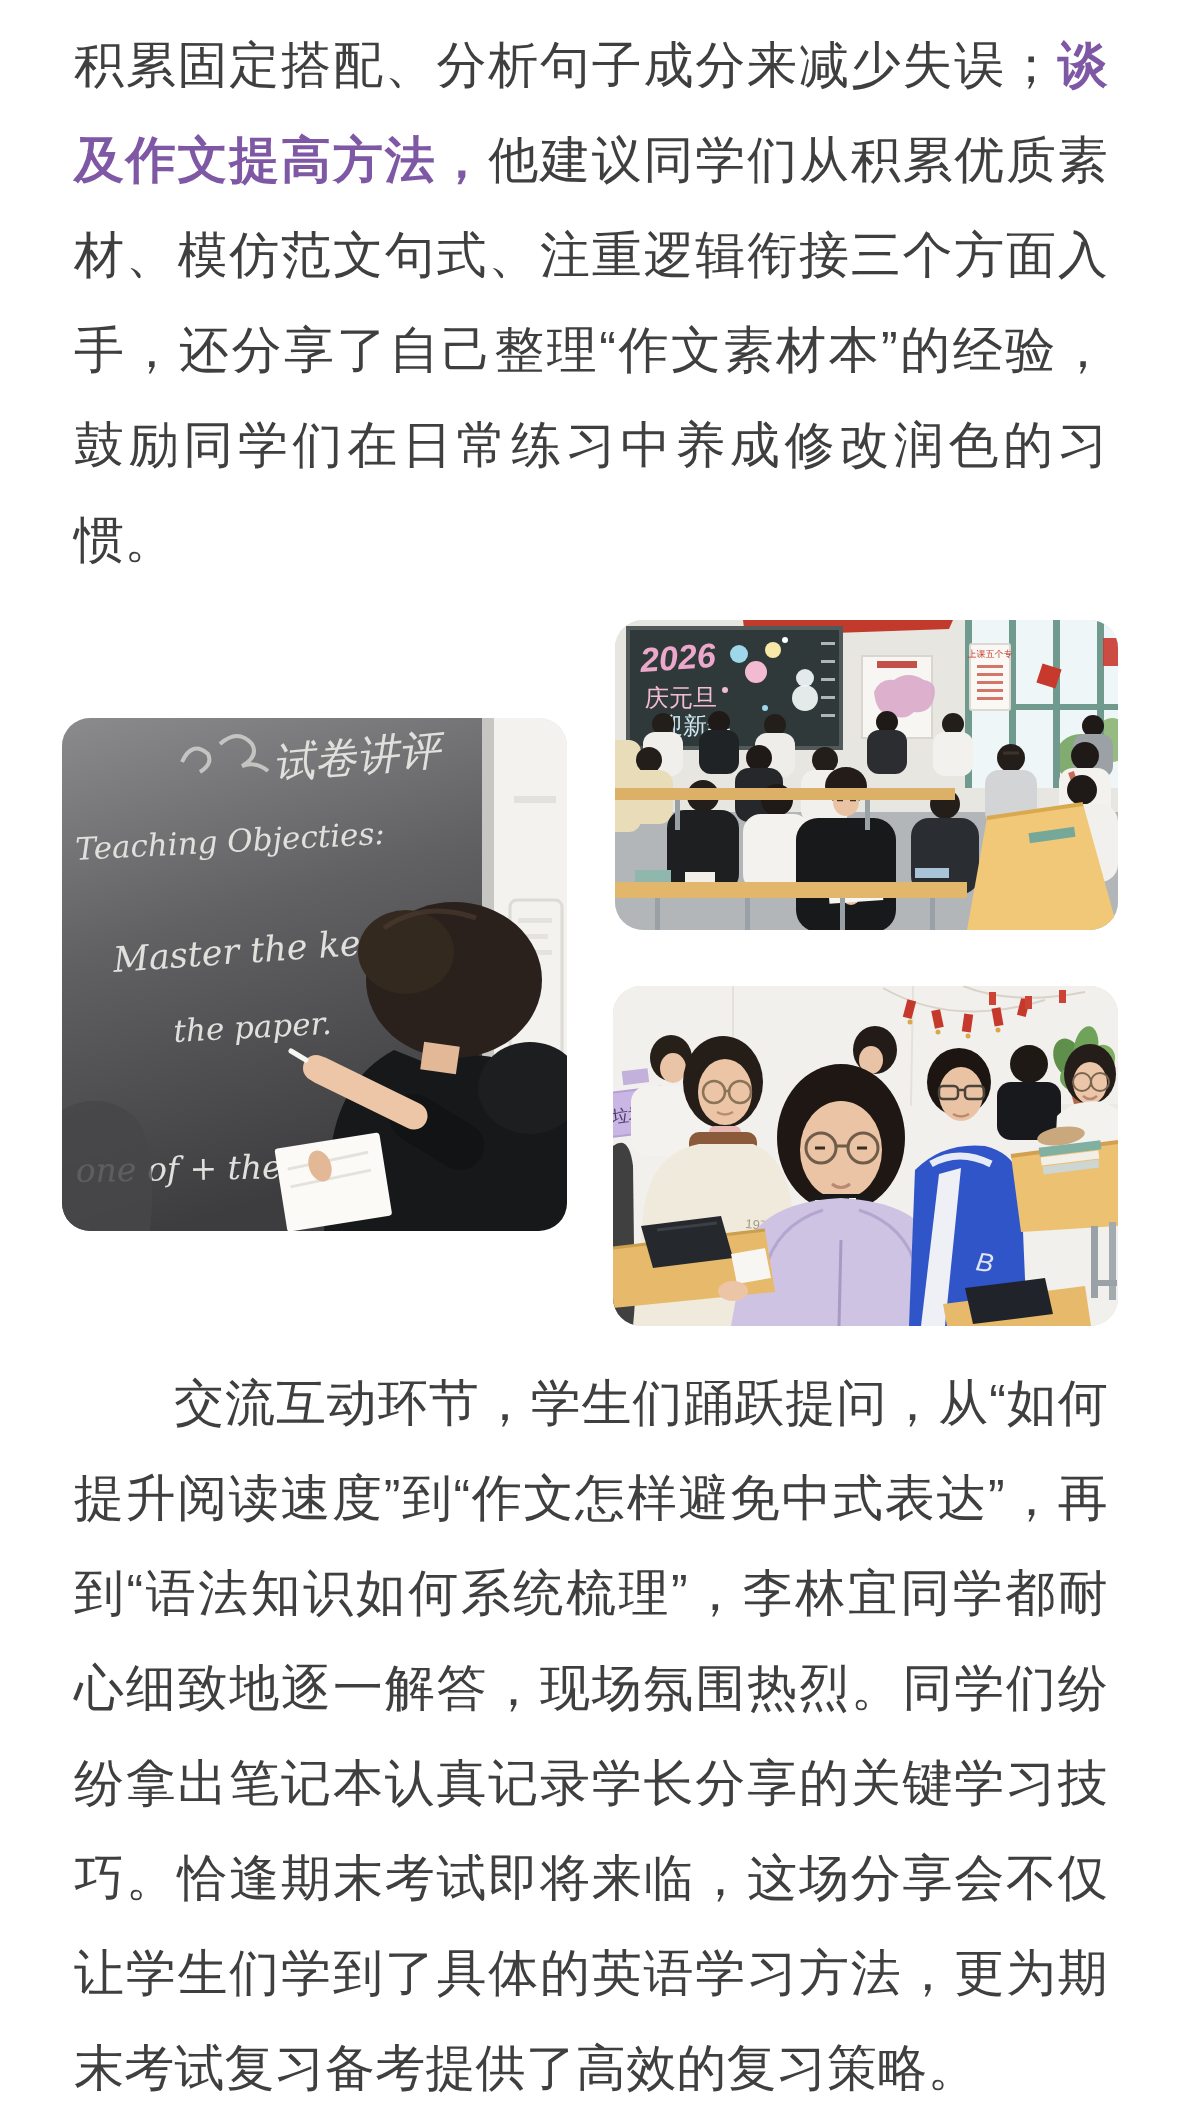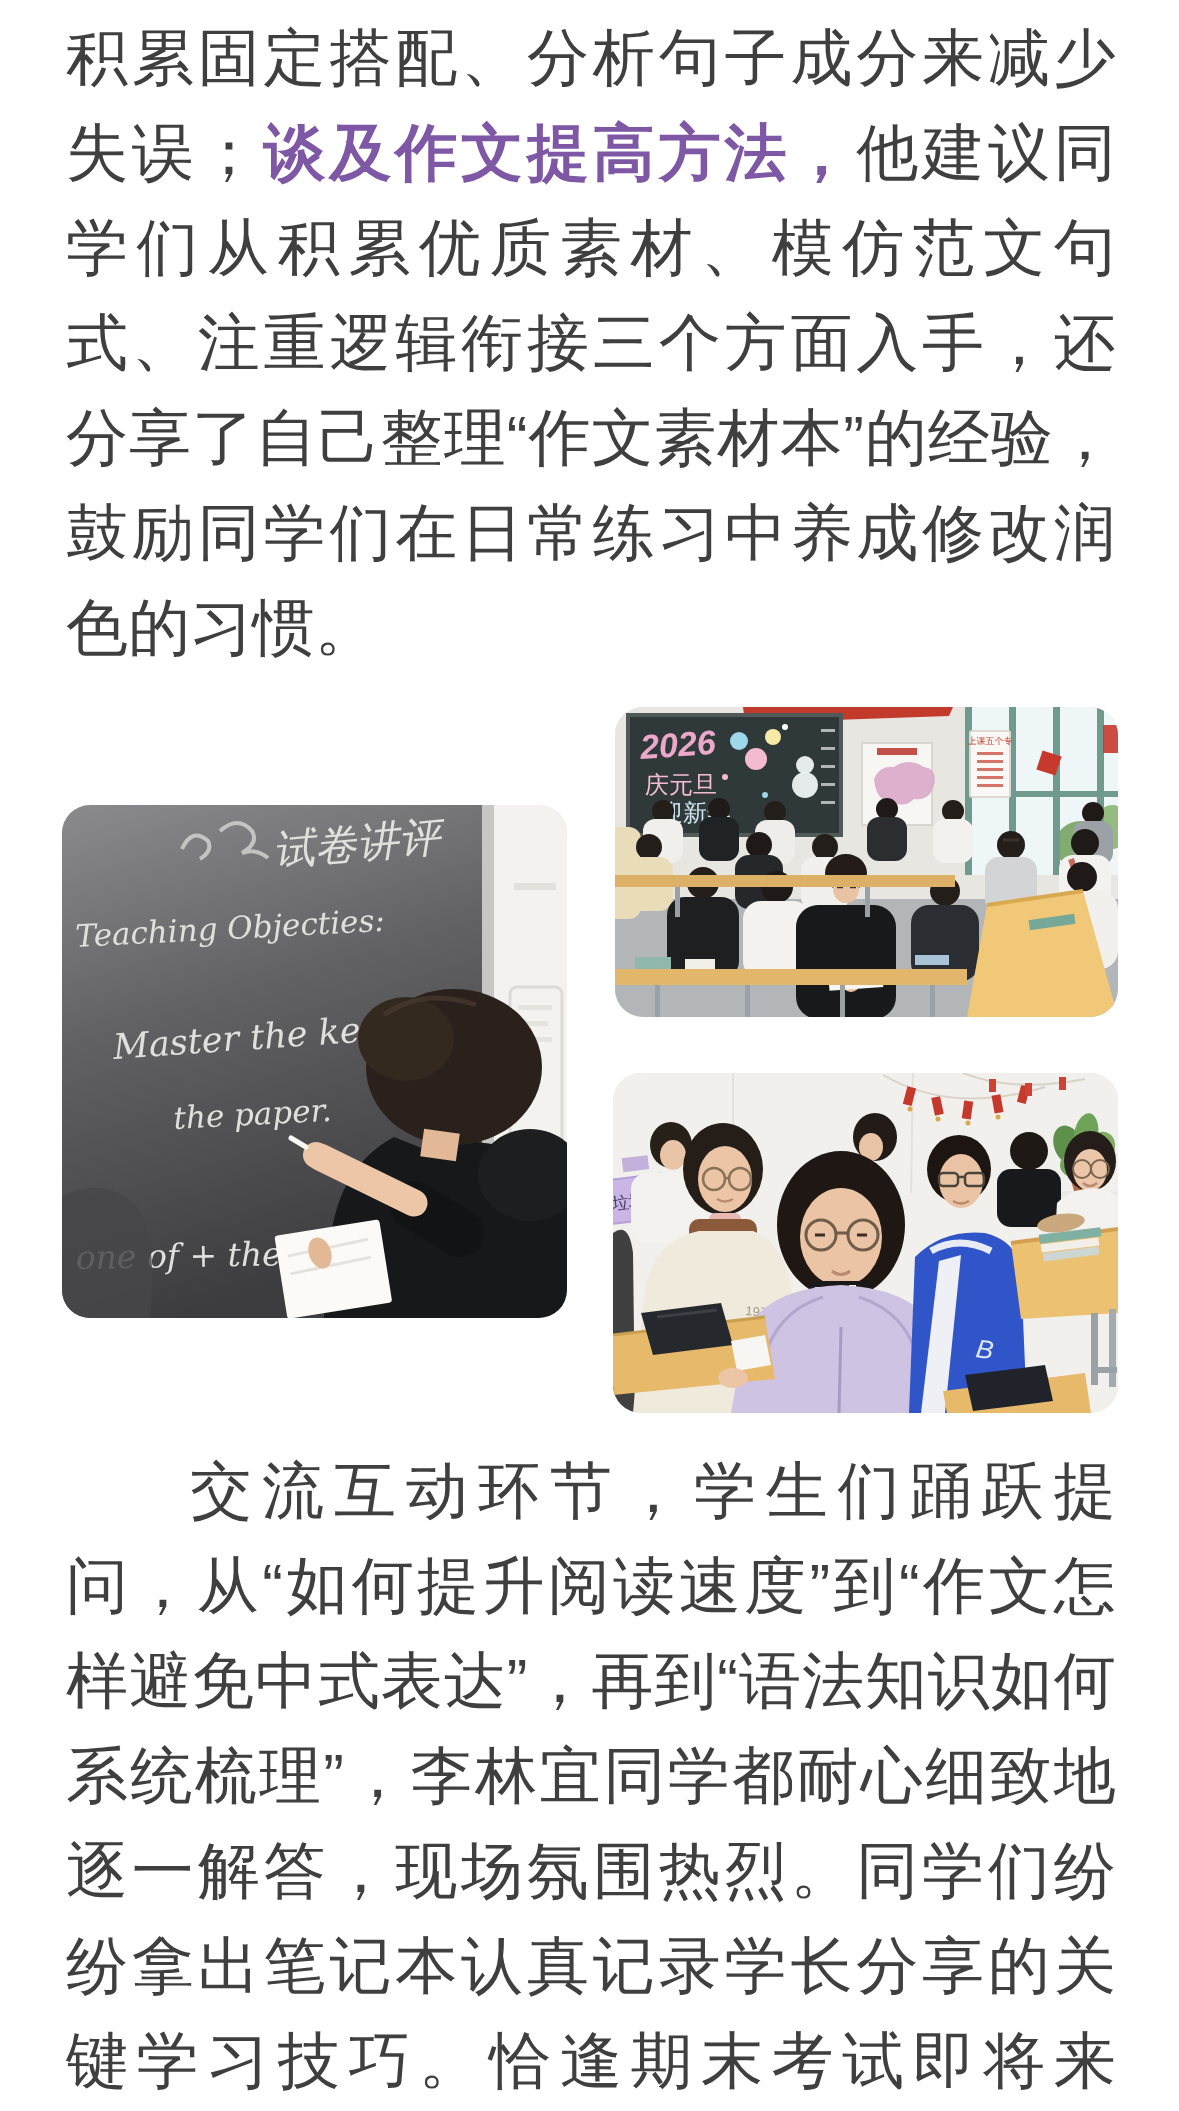--- a/index.html
+++ b/index.html
@@ -4,22 +4,22 @@
 <style>
   html, body { margin: 0; padding: 0; }
   body {
     width: 1179px; height: 2111px;
     background: #ffffff;
     font-family: "Liberation Sans", sans-serif;
     overflow: hidden;
   }
   .content { padding: 10px 63px 0 66px; }
   .para {
-    margin: 0;
-    font-size: 62px;
+    margin: 8px;
+    font-size: 50px;
     line-height: 95px;
     color: #3f3f3f;
     text-align: justify;
     letter-spacing: 0.2px;
   }
   .hl { color: #7e57a5; font-weight: 700; }
   .indent { text-indent: 2em; margin-top: 30px; }
   .gallery { position: relative; height: 706px; margin-top: 32px; }
   .photo {
     position: absolute; margin: 0;

